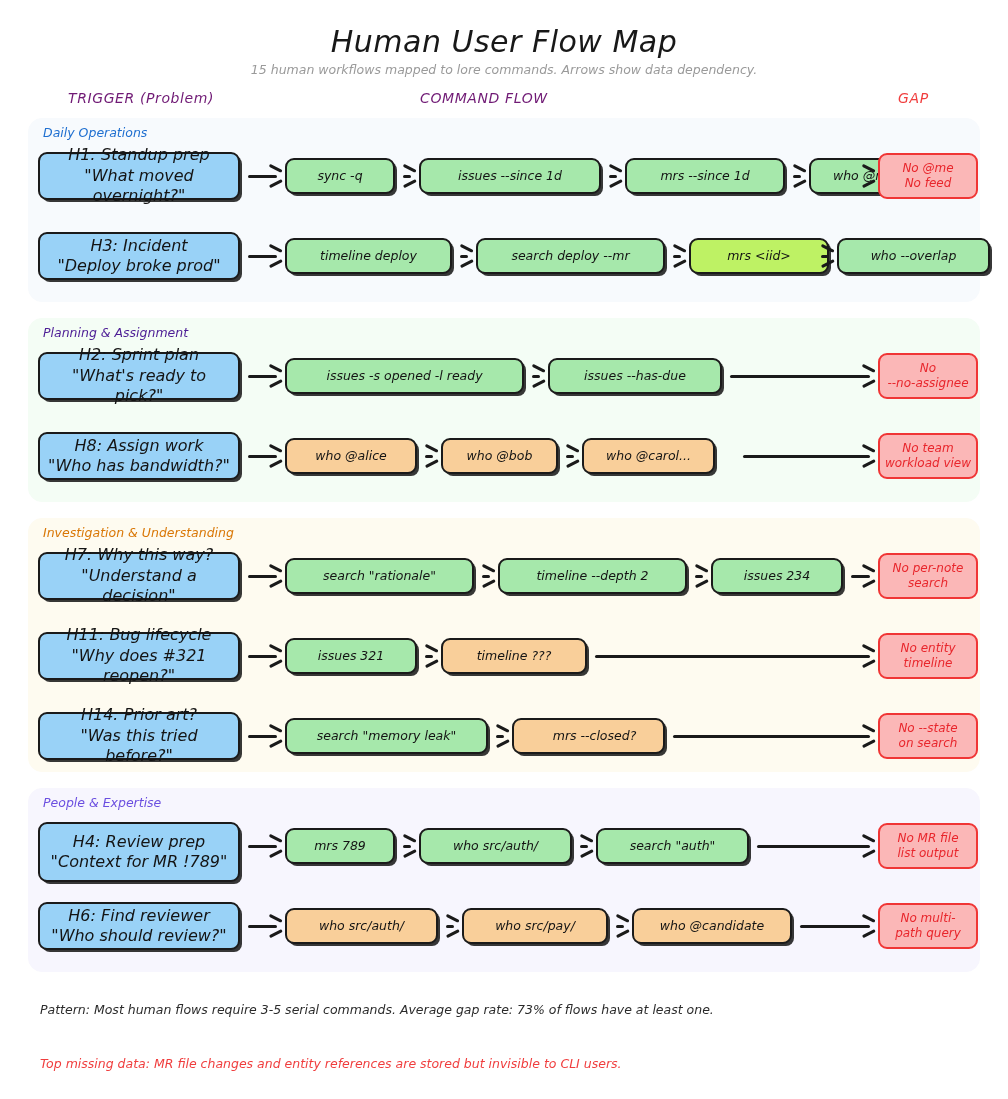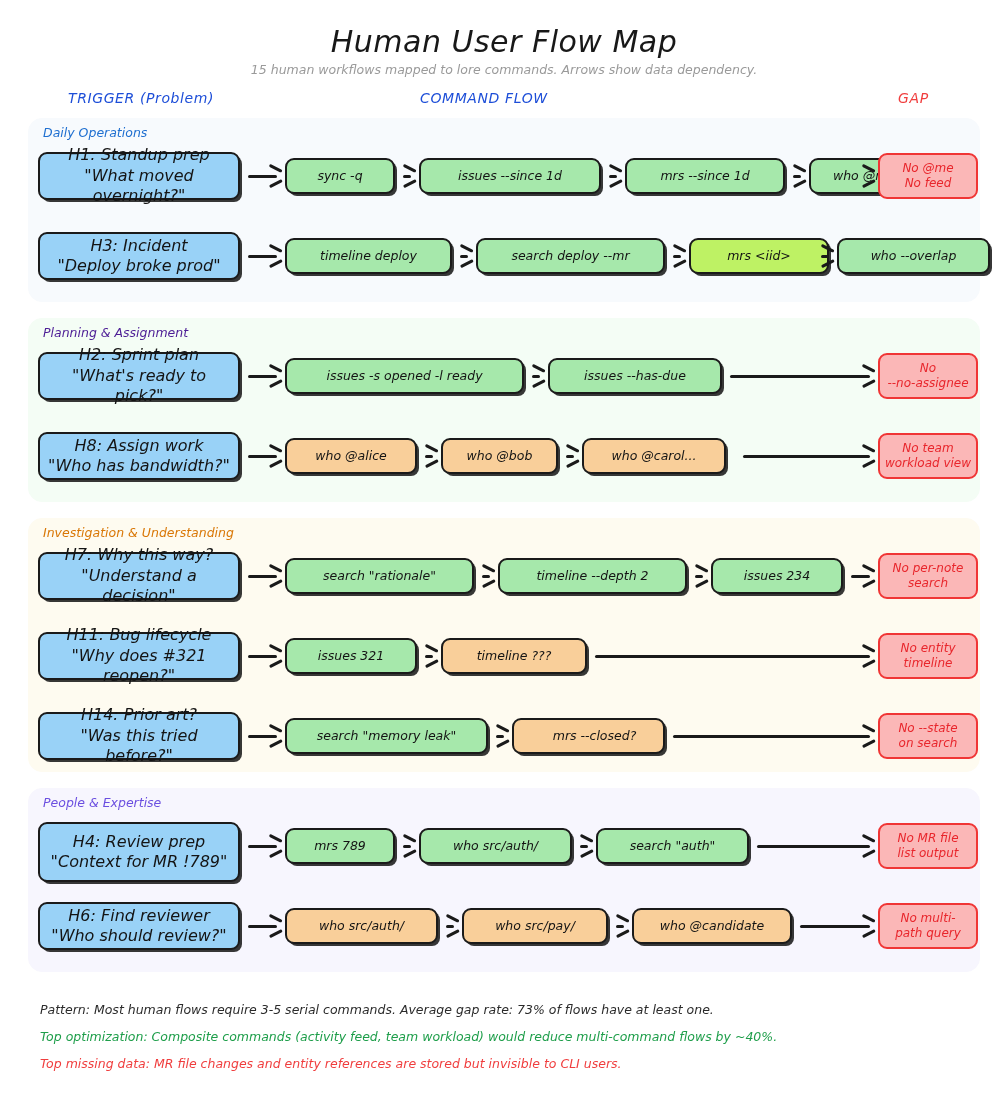--- a/index.html
+++ b/index.html
@@ -20,21 +20,21 @@
     letter-spacing:.5px;
     color:#181818;
     font-family:"DejaVu Sans","Liberation Sans",sans-serif;
     font-weight:400;
   }
   .subtitle{
     position:absolute;top:62px;left:0;width:1008px;
     text-align:center;font-size:12.5px;color:#9a9a9a;
   }
   .colhead{
-    position:absolute;top:90px;font-size:14px;color:#1d4ed8;letter-spacing:.6px;
+    position:absolute;top:90px;font-size:14px;color:#701a75;letter-spacing:.6px;
   }
   .colhead.trigger{left:68px;}
   .colhead.flow{left:420px;}
   .colhead.gap{left:898px;color:#f03e3e;}
 
   
   .section{
     position:absolute;left:28px;width:952px;
     border-radius:14px;
     box-sizing:border-box;
@@ -203,21 +203,21 @@
       <div class="node cmd-orange" style="left: 285px; top: 438px; width: 132px; height: 36px; background: rgb(249, 207, 154);">who @alice</div>
       <div class="arrow" style="left: 425px; top: 449px; width: 12px;">
         <div class="shaft" style="width: 8px;"></div>
         <div class="head" style="left: -1px;"></div>
       </div>
       <div class="node cmd-orange" style="left: 441px; top: 438px; width: 117px; height: 36px; background: rgb(249, 207, 154);">who @bob</div>
       <div class="arrow" style="left: 566px; top: 449px; width: 12px;">
         <div class="shaft" style="width: 8px;"></div>
         <div class="head" style="left: -1px;"></div>
       </div>
-      <div class="node cmd-orange" style="left: 582px; top: 438px; width: 144px; height: 36px; background: rgb(249, 207, 154);">who @carol...</div>
+      <div class="node cmd-orange" style="left: 582px; top: 438px; width: 133px; height: 36px; background: rgb(249, 207, 154);">who @carol...</div>
       <div class="arrow" style="left: 743px; top: 449px; width: 131px;">
         <div class="shaft" style="width: 127px;"></div>
         <div class="head" style="left: 118px;"></div>
       </div>
       <div class="node gap" style="left: 878px; top: 433px; width: 100px; height: 46px; background: rgb(251, 183, 183); border-color: rgb(240, 53, 53); color: rgb(232, 38, 44);">
         <div>
           <div>No team</div>
           <div>workload view</div>
         </div>
       </div>
@@ -368,16 +368,15 @@
       </div>
       <div class="node gap" style="left: 878px; top: 903px; width: 100px; height: 46px; background: rgb(251, 183, 183); border-color: rgb(240, 53, 53); color: rgb(232, 38, 44);">
         <div>
           <div>No multi-</div>
           <div>path query</div>
         </div>
       </div>
     </div>
 
   <div class="foot f0">Pattern: Most human flows require 3-5 serial commands. Average gap rate: 73% of flows have at least one.</div>
-  <div class="foot f1">Top optimization: Composite commands (activity feed, team workload) would reduce multi-command flows by ~40%.</div>
   <div class="foot f2">Top missing data: MR file changes and entity references are stored but invisible to CLI users.</div>
 
 </div>
 
 </body></html>

